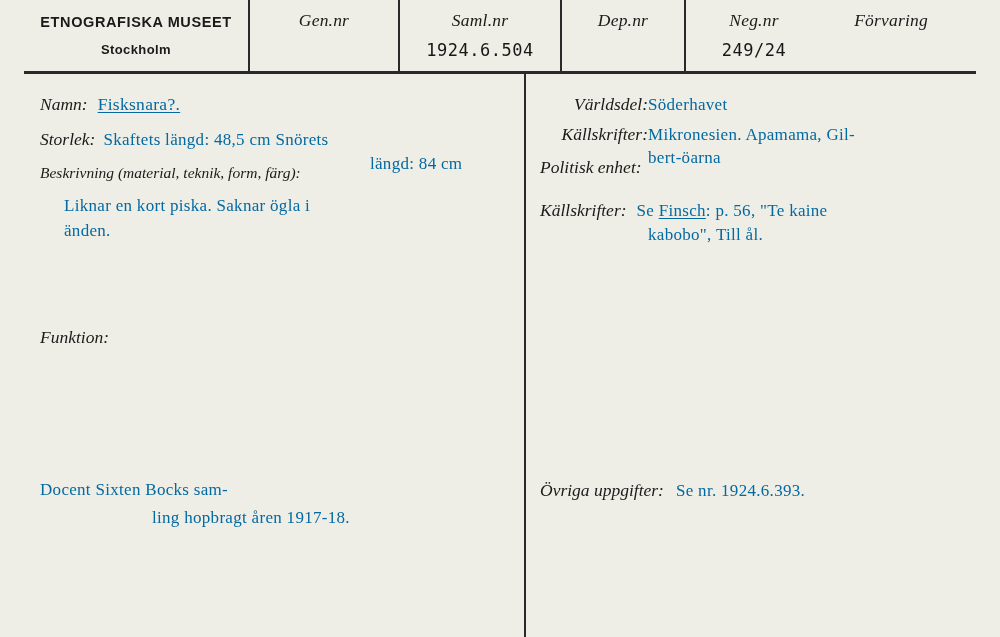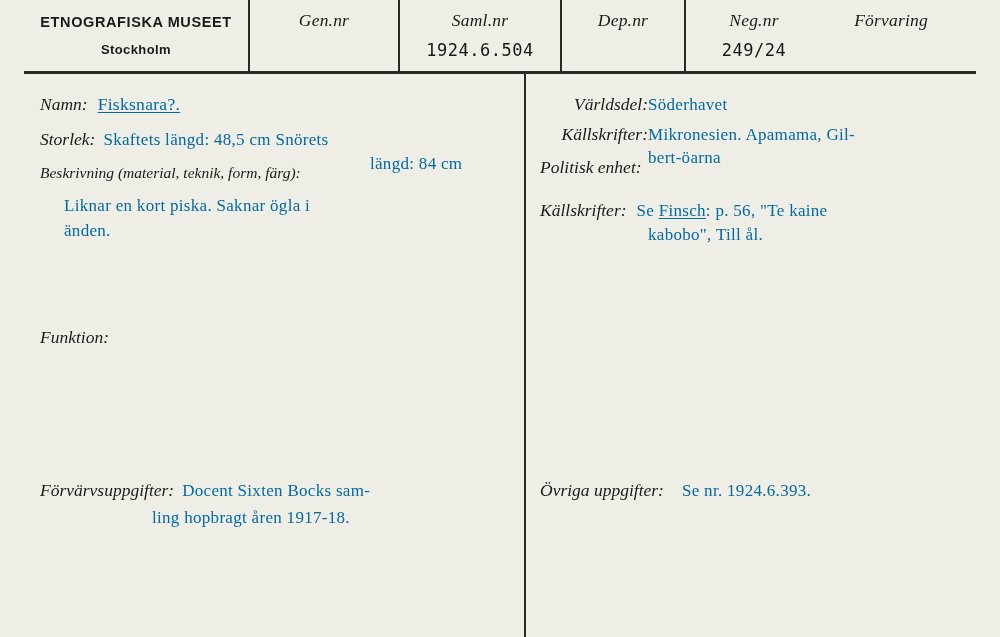--- a/index.html
+++ b/index.html
@@ -164,21 +164,21 @@
   .r-kultur .fieldlabel { width: 108px; }
   .r-kultur-cont { position: absolute; left: 108px; top: 66px; }
 
   .r-polit { position: absolute; left: 0; top: 75px; }
 
   .r-kall { position: absolute; left: 0; top: 118px; }
   .r-kall .fieldlabel { margin-right: 10px; }
   .r-kall-cont { position: absolute; left: 108px; top: 143px; }
 
   .r-ovriga { position: absolute; left: 0; top: 398px; }
-  .r-ovriga .fieldlabel { margin-right: 18px; }
+  .r-ovriga .fieldlabel { margin-right: 12px; }
 
   .nowrap { white-space: nowrap; }
 </style>
 </head>
 <body>
 
 <div class="card">
 
   <div class="header">
 
@@ -234,21 +234,20 @@
       <div class="typed nowrap">Liknar en kort piska. Saknar ögla i</div>
       <div class="typed nowrap">änden.</div>
     </div>
 
     <div class="row r-funktion">
       <span class="fieldlabel">Funktion:</span>
       <span class="typed"></span>
     </div>
 
     <div class="row r-forvarv">
-      <span class="fieldlabel">Förvärvsuppgifter:</span>
       <span class="typed nowrap">Docent Sixten Bocks sam-</span>
     </div>
     <div class="typed nowrap r-forvarv-cont">ling hopbragt åren 1917-18.</div>
   </div>
 
   <div class="col-right">
 
     <div class="row r-varlds">
       <span class="fieldlabel">Världsdel:</span>
       <span class="typed">Söderhavet</span>

